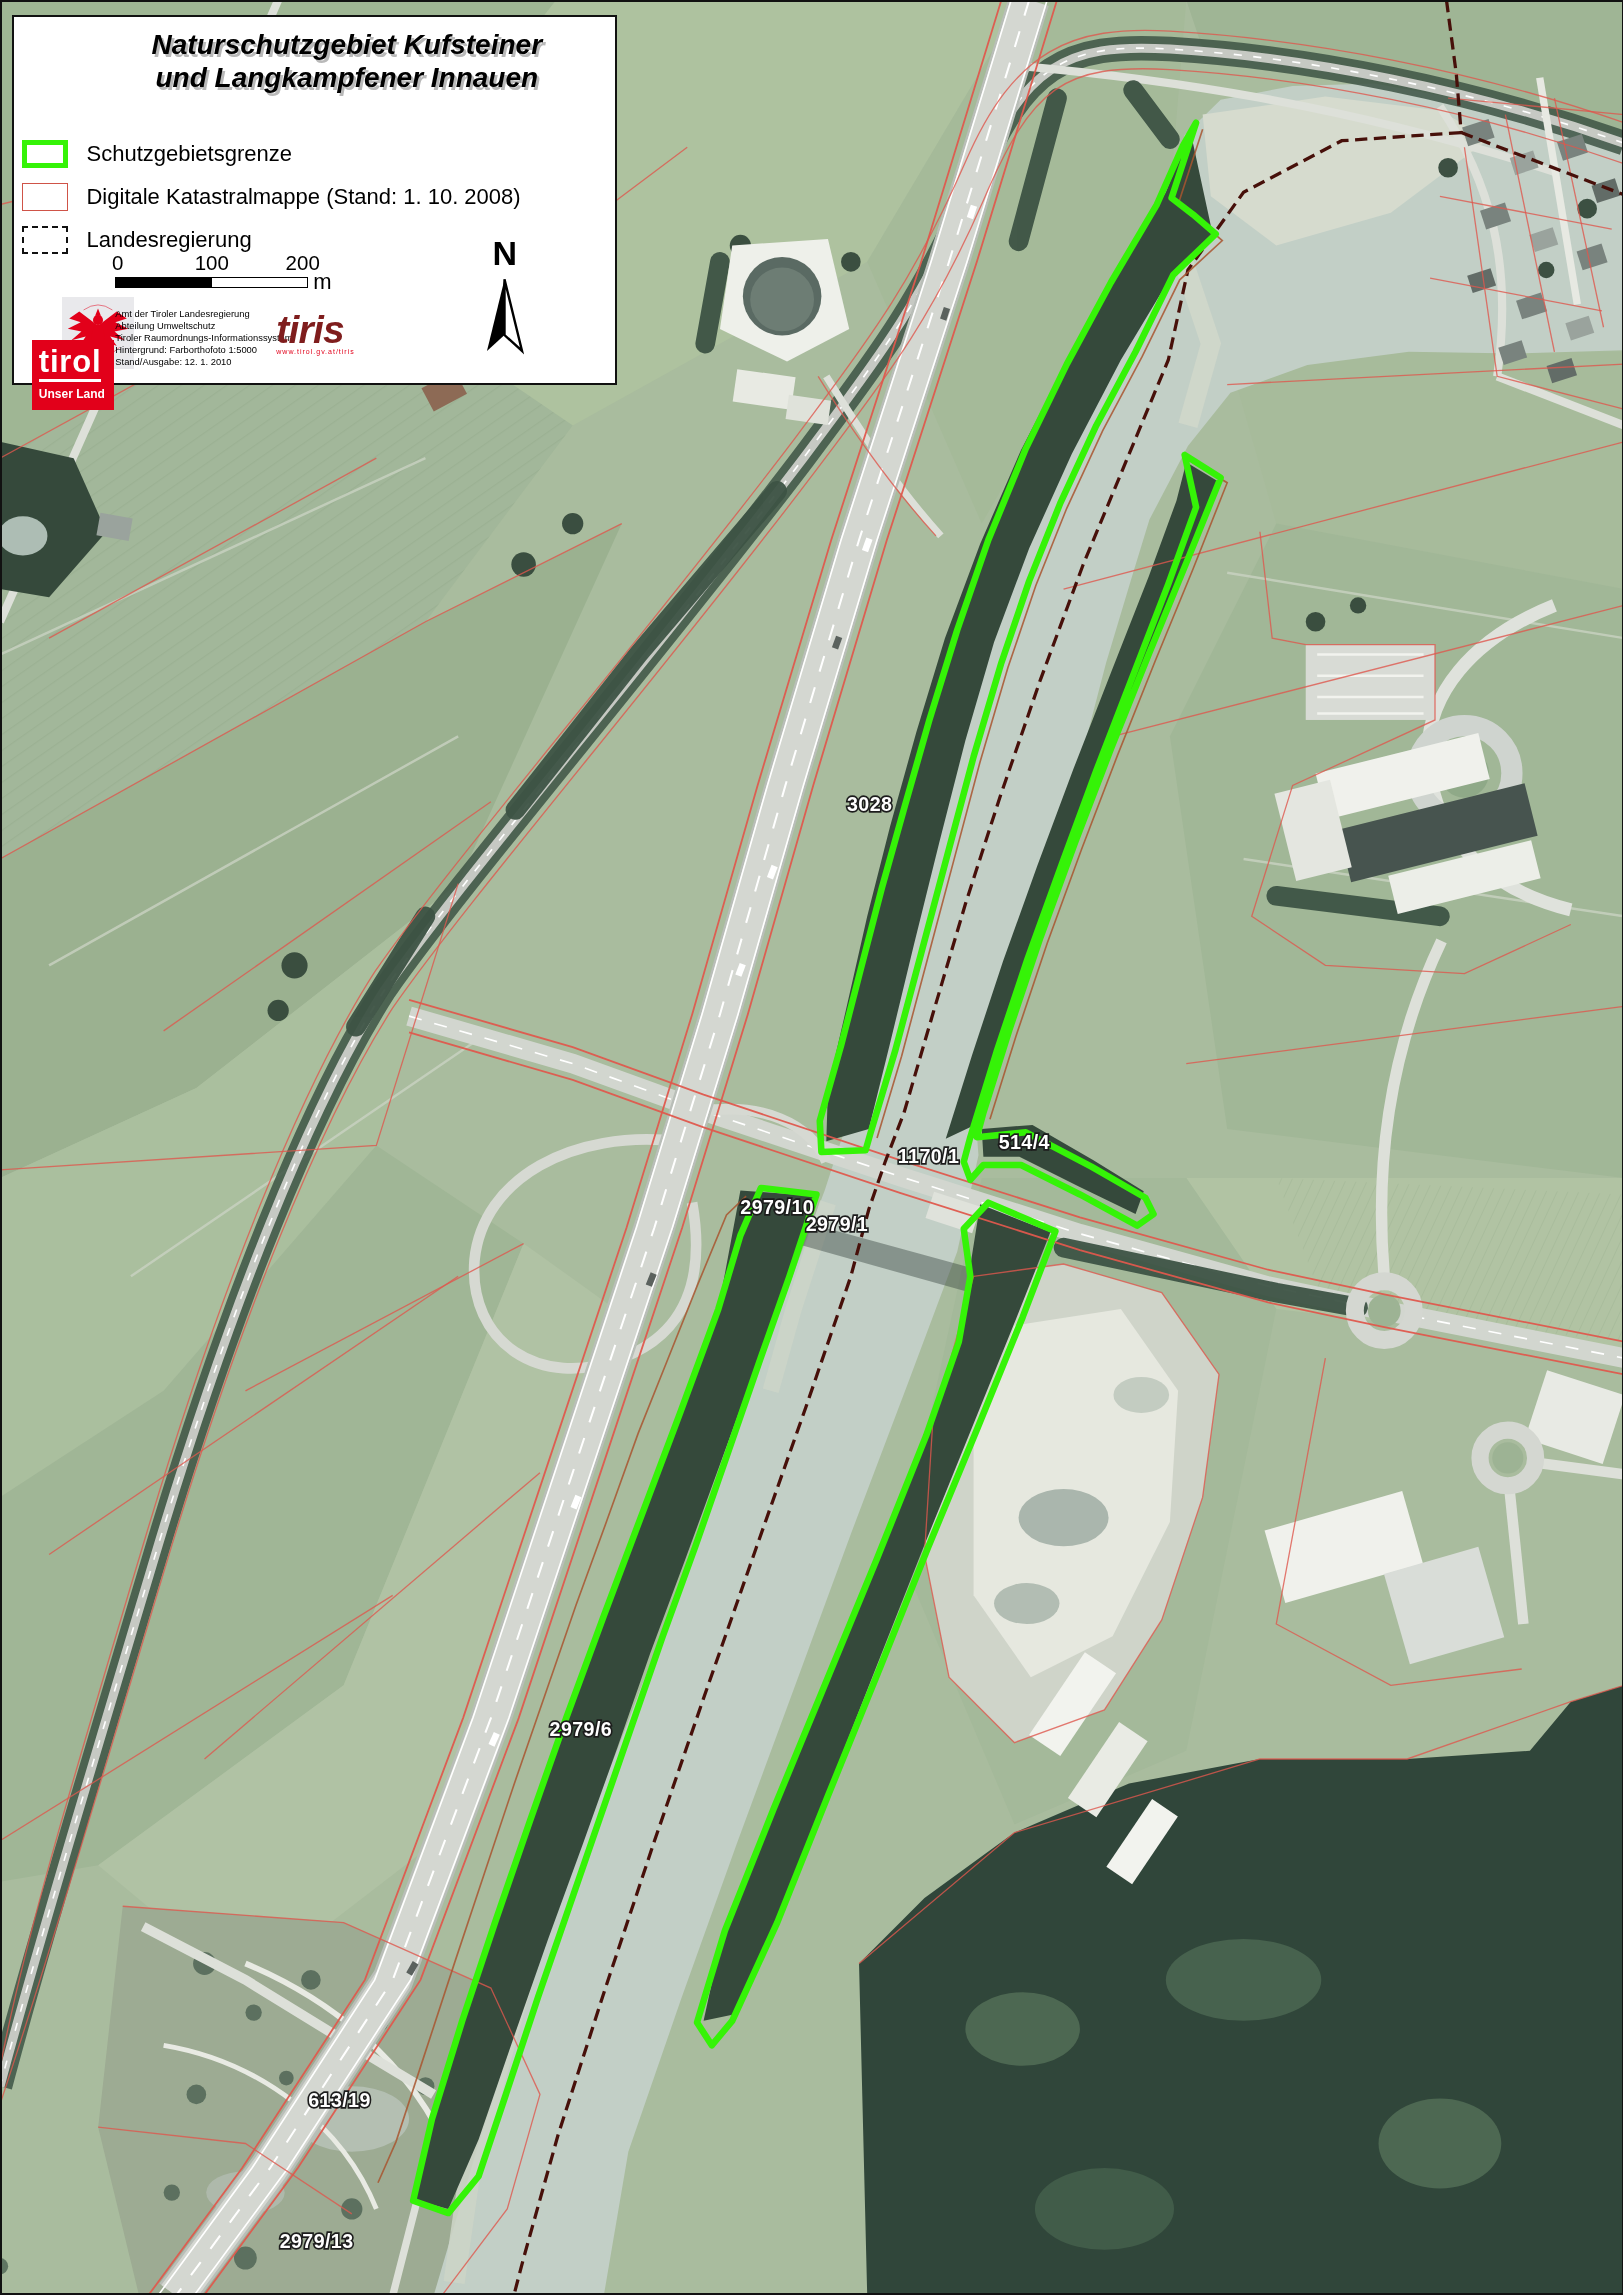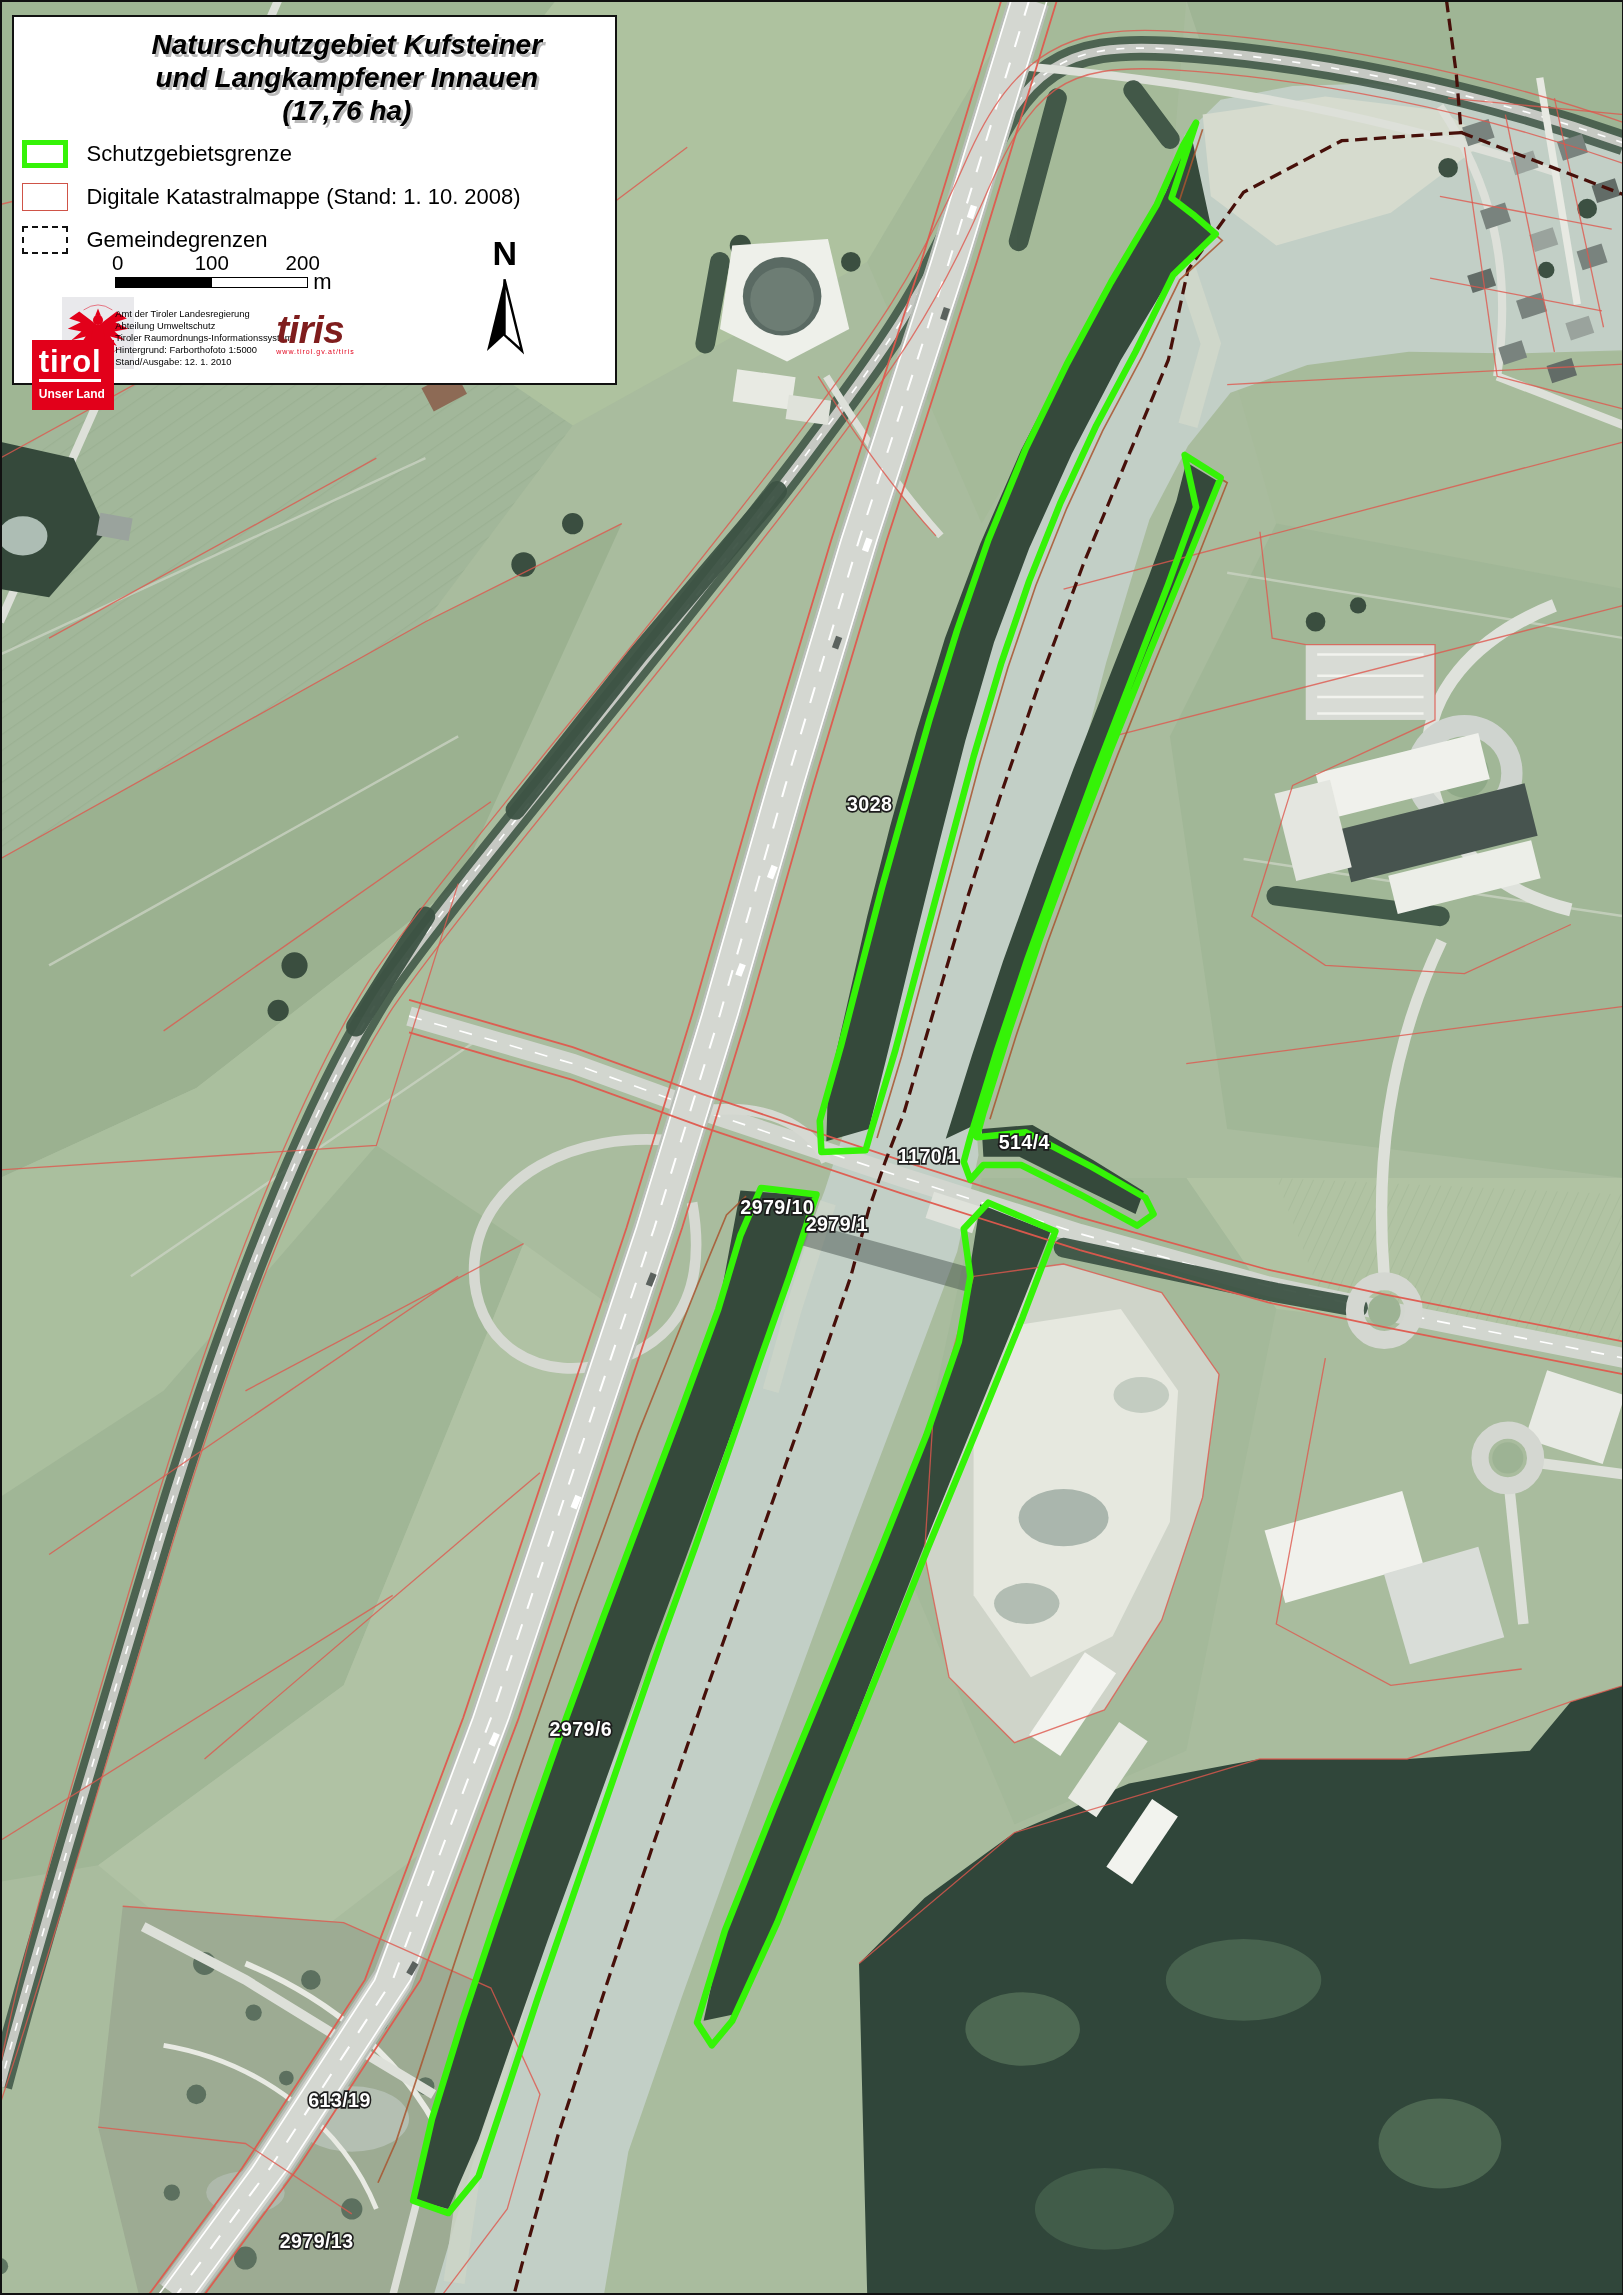--- a/index.html
+++ b/index.html
@@ -353,34 +353,33 @@
       <text x="387" y="2748" class="parcel-label" text-anchor="middle">2979/13</text>
     </g>
 </svg>
 
 <div class="frame"></div>
 
 <div class="panel">
   <div class="title">
     <div>Naturschutzgebiet Kufsteiner</div>
     <div>und Langkampfener Innauen</div>
-    <div>(17,76 ha)</div>
   </div>
 
   <div class="legend-row row1">
     <span class="swatch sw-protected"></span>
     <span class="lab">Schutzgebietsgrenze</span>
   </div>
   <div class="legend-row row2">
     <span class="swatch sw-cadastre"></span>
     <span class="lab">Digitale Katastralmappe (Stand: 1. 10. 2008)</span>
   </div>
   <div class="legend-row row3">
     <span class="swatch sw-municipal"></span>
-    <span class="lab">Gemeindegrenzen</span>
+    <span class="lab">Landesregierung</span>
   </div>
 
   <div class="tirol">
     <div class="eagle-box">
       <svg width="72" height="72" viewBox="0 0 100 100">
         <g fill="#e2001a">
           <path d="M50,40 L24,20 L10,30 L26,35 L8,44 L27,48 L13,60 L33,55 L24,68 L42,60 Z"></path>
           <path d="M50,40 L76,20 L90,30 L74,35 L92,44 L73,48 L87,60 L67,55 L76,68 L58,60 Z"></path>
           <ellipse cx="50" cy="58" rx="9" ry="20"></ellipse>
           <circle cx="50" cy="32" r="7"></circle>

